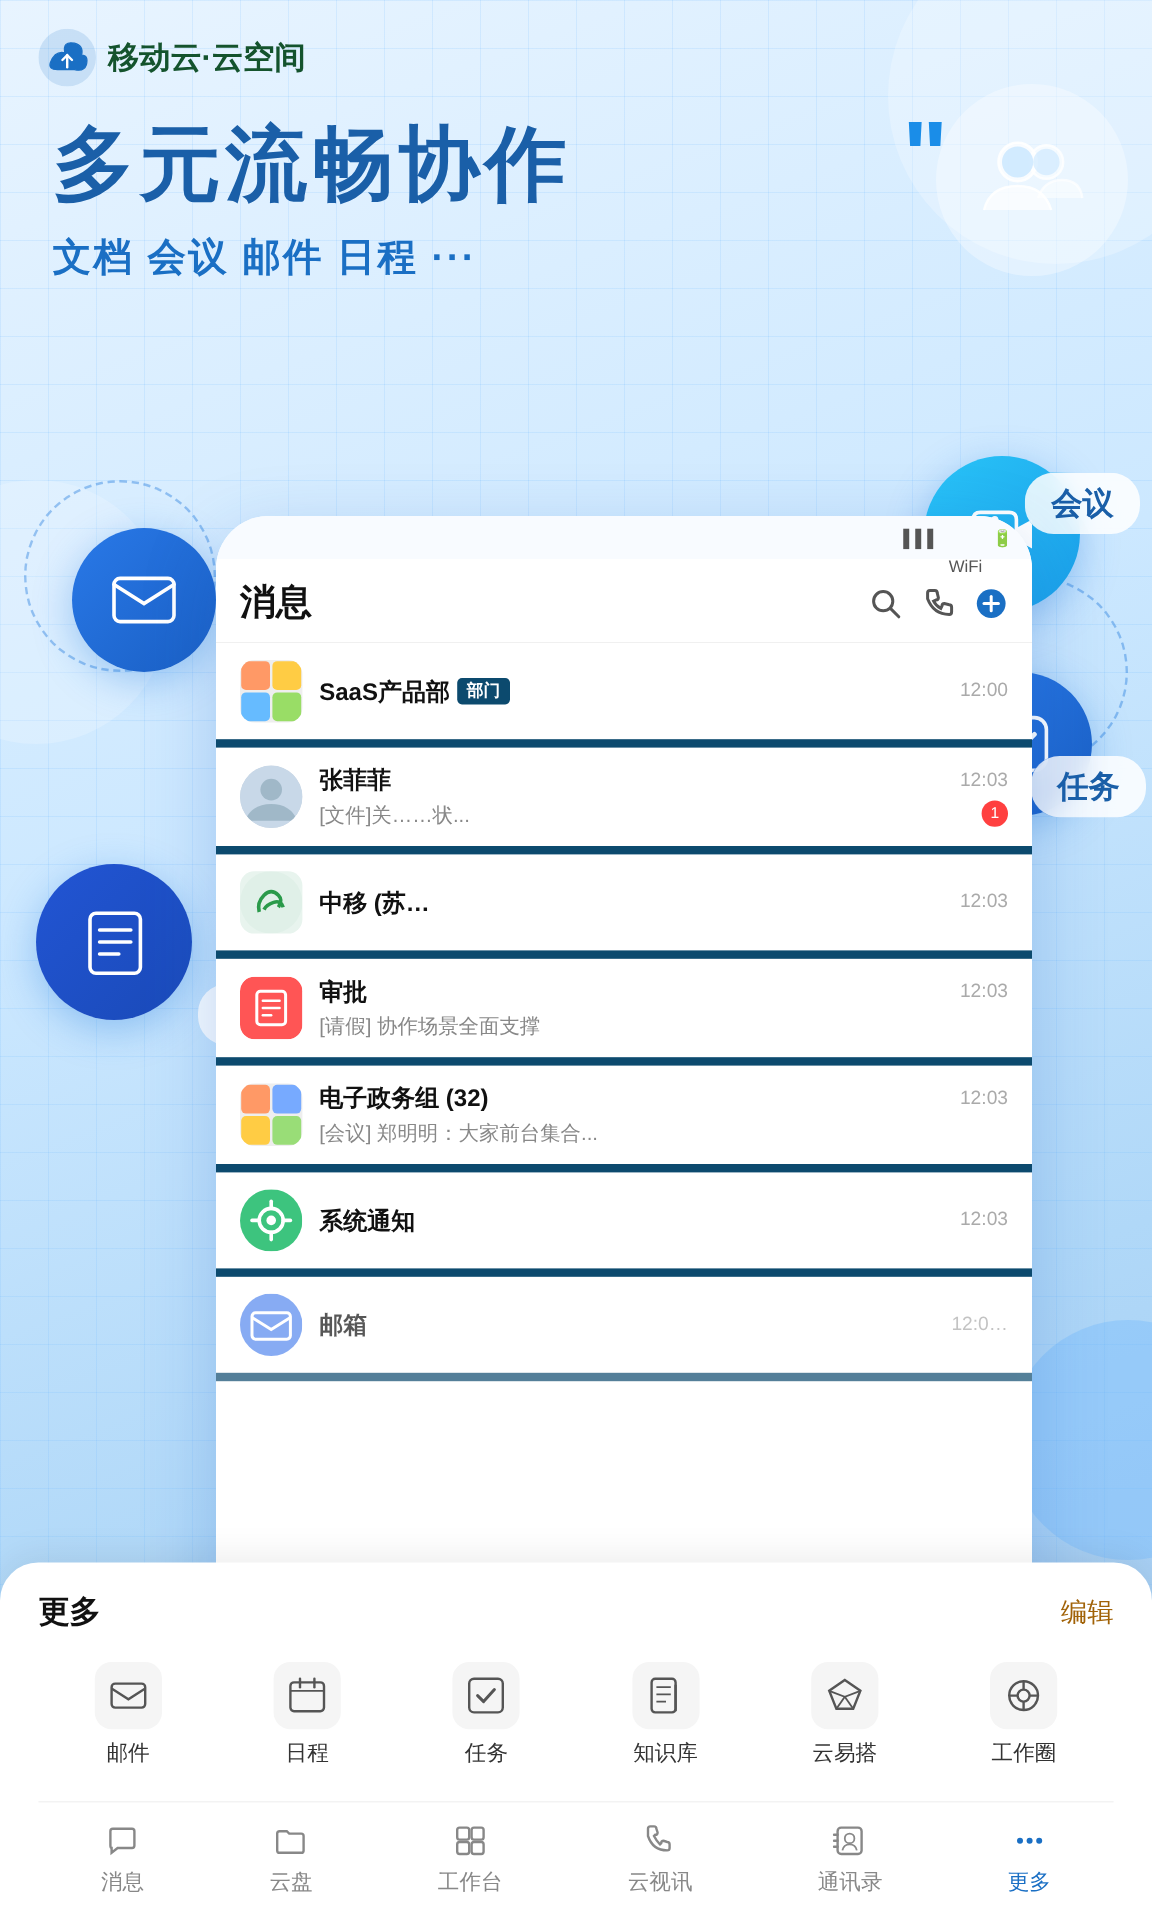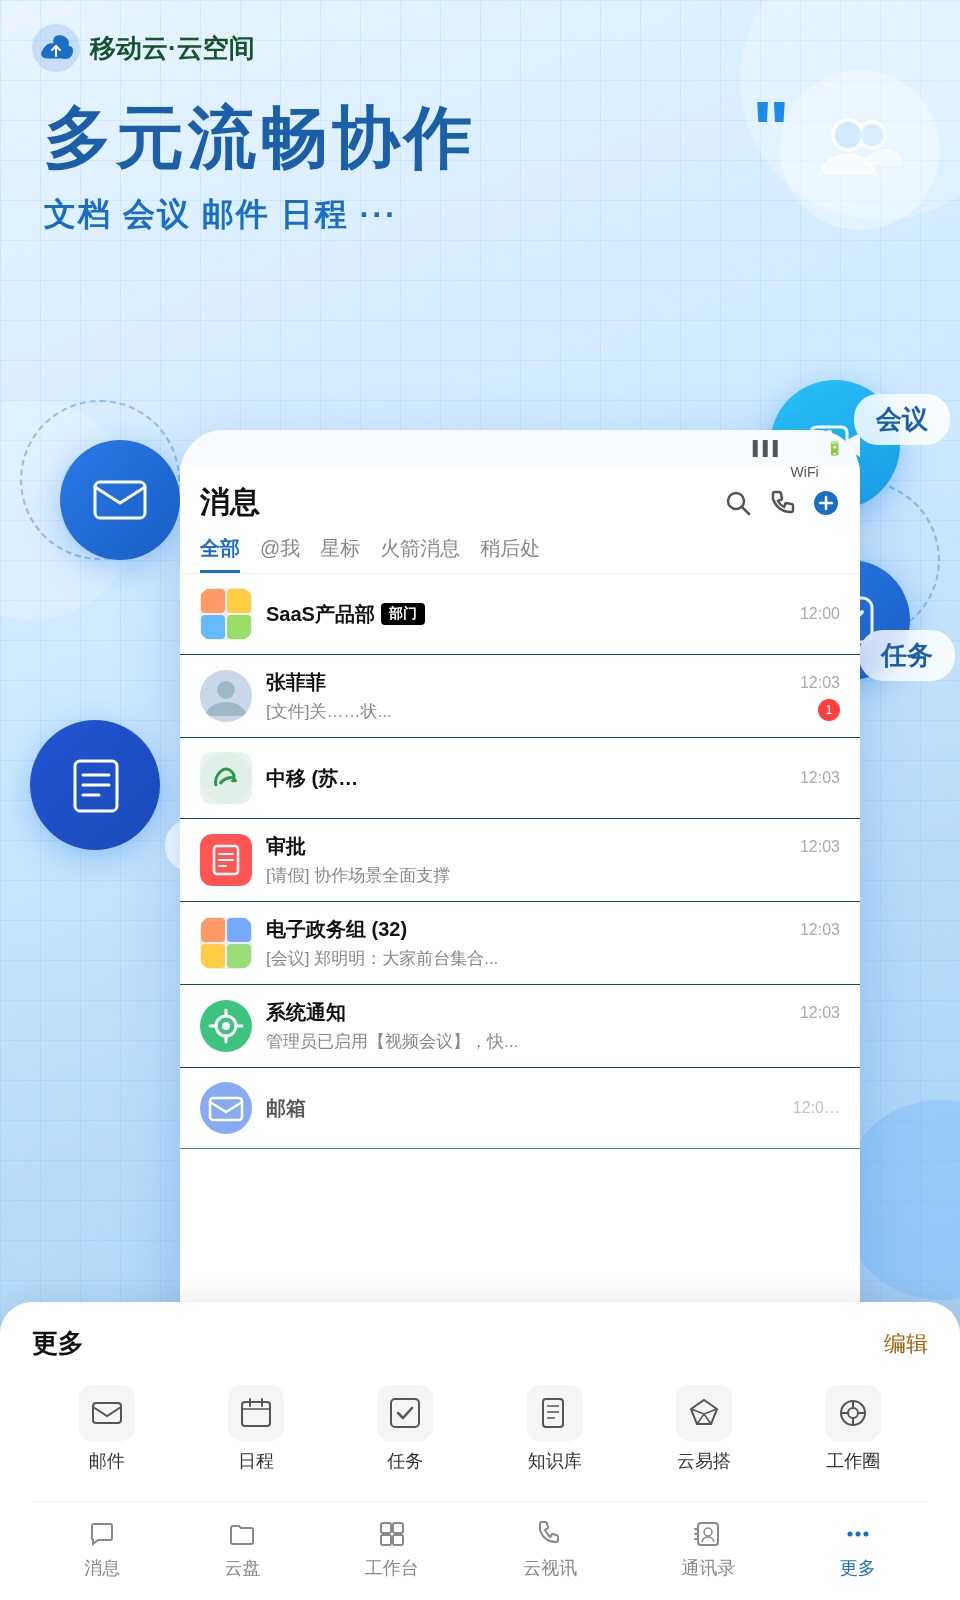--- a/index.html
+++ b/index.html
@@ -248,21 +248,21 @@
     }
 
     
     .msg-list {
       background: white;
     }
     .msg-item {
       display: flex;
       align-items: center;
       padding: 14px 20px;
-      border-bottom: 1px solid #0c4a6e;
+      border-bottom: 7px solid #0c4a6e;
       gap: 14px;
     }
     .msg-avatar {
       width: 52px;
       height: 52px;
       border-radius: 12px;
       flex-shrink: 0;
       display: flex;
       align-items: center;
       justify-content: center;
@@ -293,21 +293,21 @@
     }
     .msg-name {
       font-size: 20px;
       font-weight: 600;
       color: #111;
       display: flex;
       align-items: center;
       gap: 6px;
     }
     .msg-badge-dept {
-      background: #000000;
+      background: #0c4a6e;
       color: white;
       font-size: 14px;
       padding: 2px 8px;
       border-radius: 4px;
     }
     .msg-time {
       font-size: 16px;
       color: #aaa;
     }
     .msg-preview {
@@ -563,27 +563,20 @@
           <path d="M5 5 Q5 3 7 3 L11 3 Q13 3 13 5 L14 9 Q14 11 12 11 L10 12 Q12 16 16 18 L17 16 Q17 14 19 14 L23 15 Q25 15 25 17 L25 21 Q25 23 23 23 Q10 23 5 10 Q5 7 5 5Z" fill="none" stroke="#555" stroke-width="2.5"></path>
         </svg>
         <svg width="28" height="28" viewBox="0 0 28 28">
           <circle cx="14" cy="14" r="12" fill="#1a6fc4"></circle>
           <line x1="14" y1="8" x2="14" y2="20" stroke="white" stroke-width="2.5" stroke-linecap="round"></line>
           <line x1="8" y1="14" x2="20" y2="14" stroke="white" stroke-width="2.5" stroke-linecap="round"></line>
         </svg>
       </div>
     </div>
 
-    <div class="msg-tabs">
-      <div class="msg-tab active">全部</div>
-      <div class="msg-tab">@我</div>
-      <div class="msg-tab">星标</div>
-      <div class="msg-tab">火箭消息</div>
-      <div class="msg-tab">稍后处</div>
-    </div>
   </div>
 
   <div class="msg-list">
 
     <div class="msg-item">
       <div class="msg-avatar" style="background:#eee;">
         <div class="msg-avatar-group">
           <div class="msg-avatar-cell" style="background:#ff9966;"></div>
           <div class="msg-avatar-cell" style="background:#ffcc44;"></div>
           <div class="msg-avatar-cell" style="background:#66bbff;"></div>
@@ -684,21 +677,20 @@
           <line x1="10" y1="26" x2="16" y2="26" stroke="white" stroke-width="3" stroke-linecap="round"></line>
           <line x1="36" y1="26" x2="42" y2="26" stroke="white" stroke-width="3" stroke-linecap="round"></line>
           <circle cx="26" cy="26" r="4" fill="white"></circle>
         </svg>
       </div>
       <div class="msg-content">
         <div class="msg-name-row">
           <div class="msg-name">系统通知</div>
           <span class="msg-time">12:03</span>
         </div>
-        <div class="msg-preview">管理员已启用【视频会议】，快...</div>
       </div>
     </div>
 
     <div class="msg-item" style="opacity:0.7;">
       <div class="msg-avatar">
         <svg width="52" height="52" viewBox="0 0 52 52">
           <circle cx="26" cy="26" r="26" fill="#5588ee"></circle>
           <rect x="10" y="16" width="32" height="22" rx="3" fill="none" stroke="white" stroke-width="2.5"></rect>
           <path d="M10 20 L26 30 L42 20" stroke="white" stroke-width="2.5" fill="none"></path>
         </svg>

